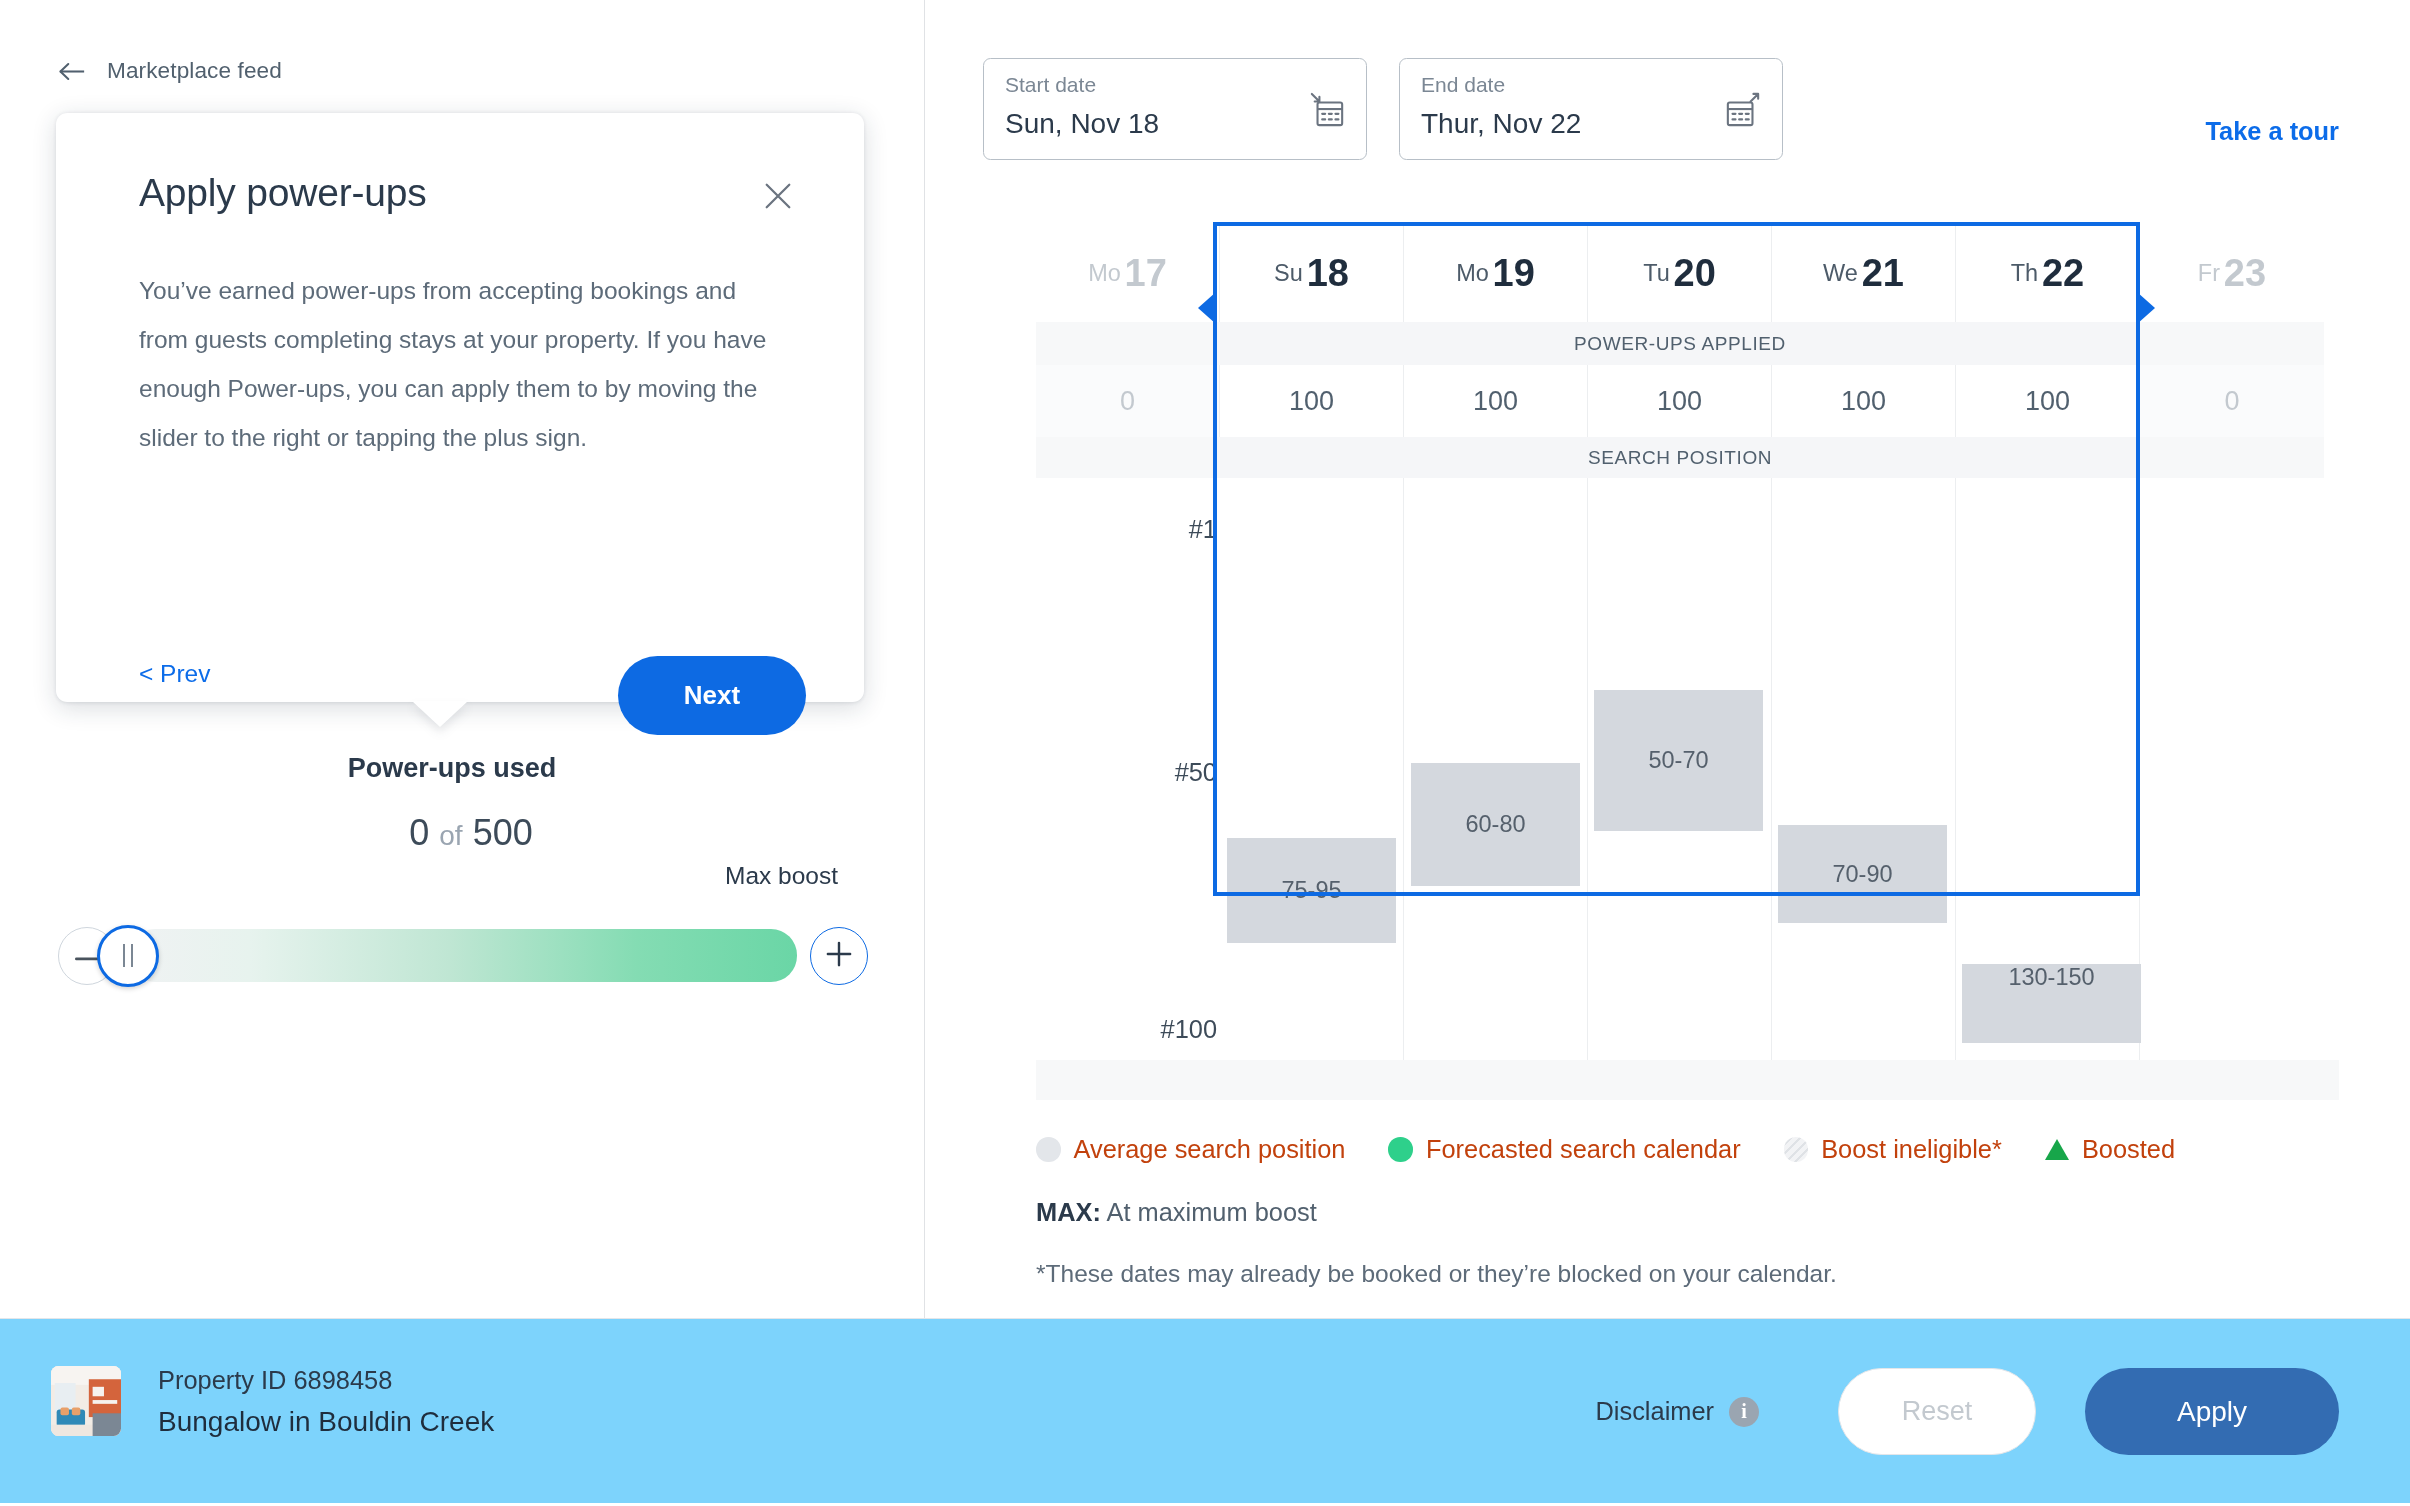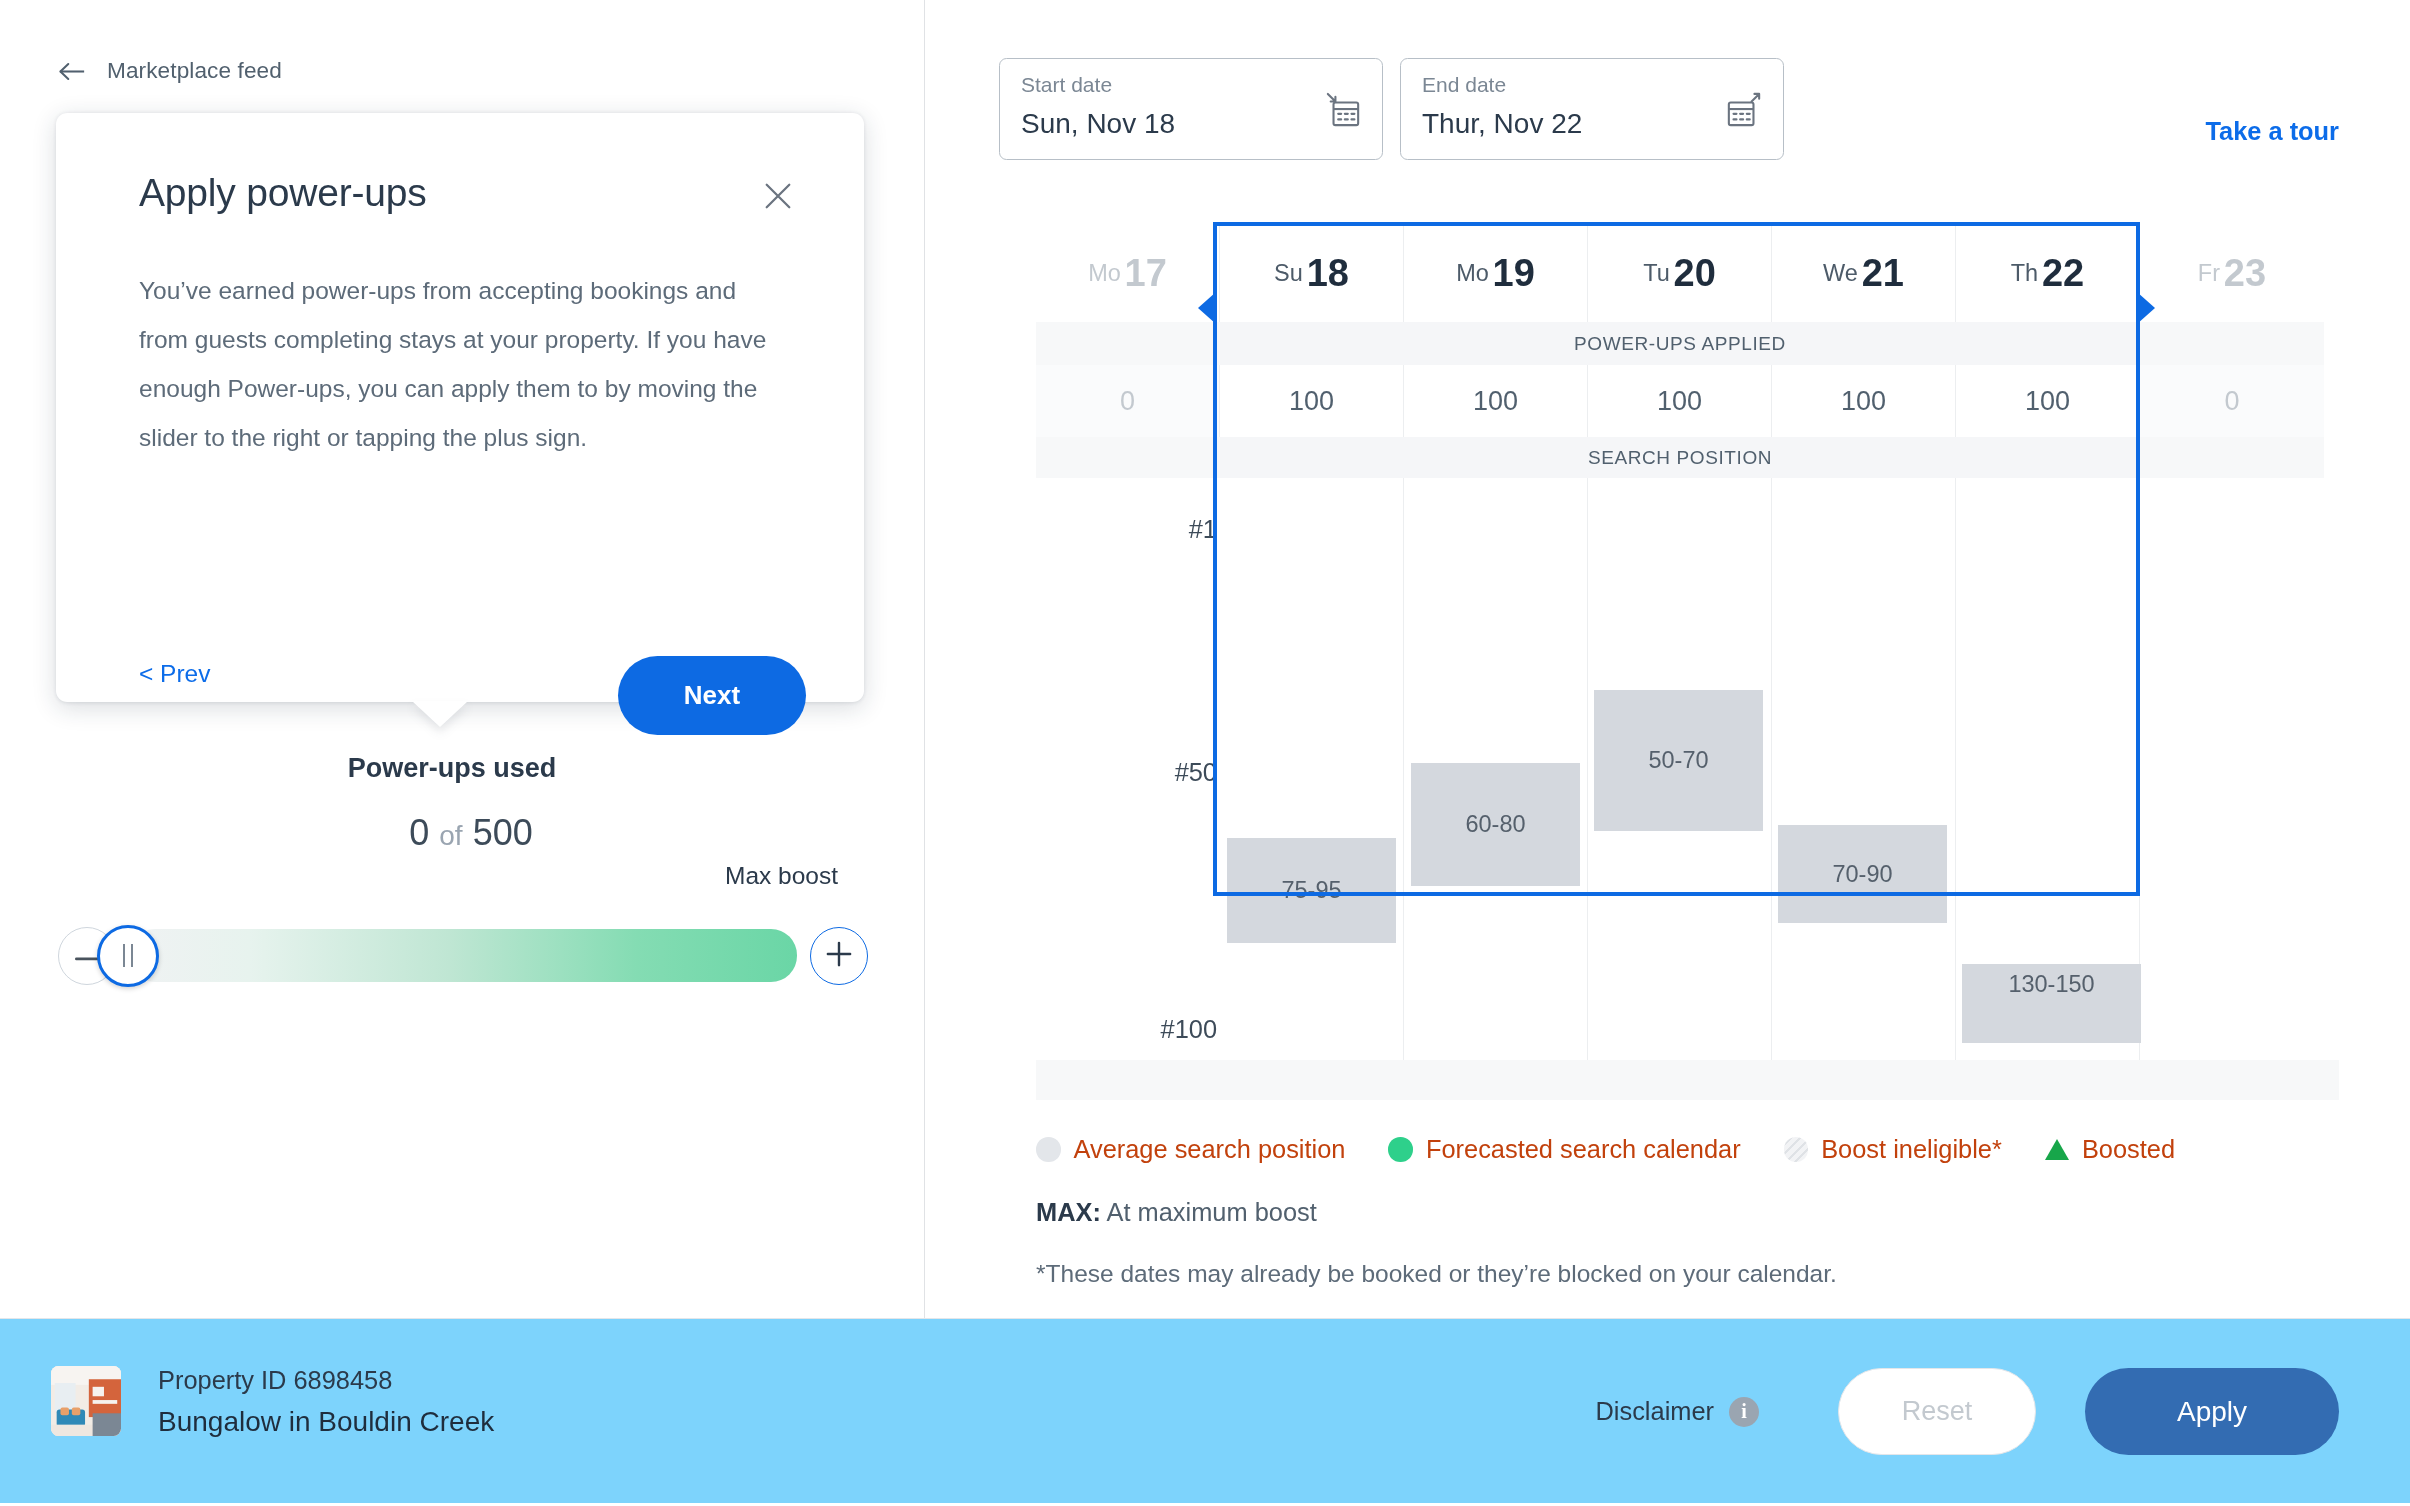--- a/index.html
+++ b/index.html
@@ -112,21 +112,21 @@
     display: flex; align-items: center; justify-content: center;
     box-shadow: 0 1.9px 5.6px rgba(0,0,0,.18);
     cursor: pointer;
   }
   .thumb-bars { display: flex; gap: 5.6px; }
   .thumb-bars i { display: block; width: 2.4px; height: 22.6px; background: #7b8794; }
 
   
   .right-pane { position: absolute; left: 925px; top: 0; right: 0; height: 1322px; }
 
-  .date-fields { position: absolute; left: 62px; top: 58px; display: flex; gap: 17px; padding-left: 12px; }
+  .date-fields { position: absolute; left: 46px; top: 58px; display: flex; gap: 32px; padding-left: 12px; }
   .date-field {
     width: 384px; height: 102px; border: 1.5px solid #b7bfc7; border-radius: 7.5px;
     position: relative; background: #fff; cursor: pointer;
   }
   .date-field .label {
     position: absolute; left: 21px; top: 14px; font-size: 21px; color: #7b8794;
   }
   .date-field .value {
     position: absolute; left: 21px; top: 49px; font-size: 28px; color: #2b3a4b;
   }
@@ -181,21 +181,21 @@
   }
 
   .col-lines { position: absolute; left: 184px; top: 0; bottom: 0; right: 0; display: flex; }
   .col-line { width: 184px; border-right: 0.9px solid #eceef0; height: 100%; }
 
   .bar {
     position: absolute; background: #d4d8de;
     display: flex; align-items: center; justify-content: center;
     font-size: 23.5px; color: #55606c; font-weight: 400;
   }
-  .bar.bottom-label { align-items: flex-start; padding-top: 7px; }
+  .bar.bottom-label { align-items: flex-start; padding-top: 0; }
 
   .sel-box {
     position: absolute; left: 1213px; top: 222px; width: 927px; height: 674px;
     border: 4.7px solid #0d6ae3; pointer-events: none;
   }
   .sel-arrow { position: absolute; width: 0; height: 0; }
   .sel-arrow.left {
     left: 1198px; top: 292px;
     border-top: 16px solid transparent; border-bottom: 16px solid transparent;
     border-right: 18px solid #0d6ae3;

